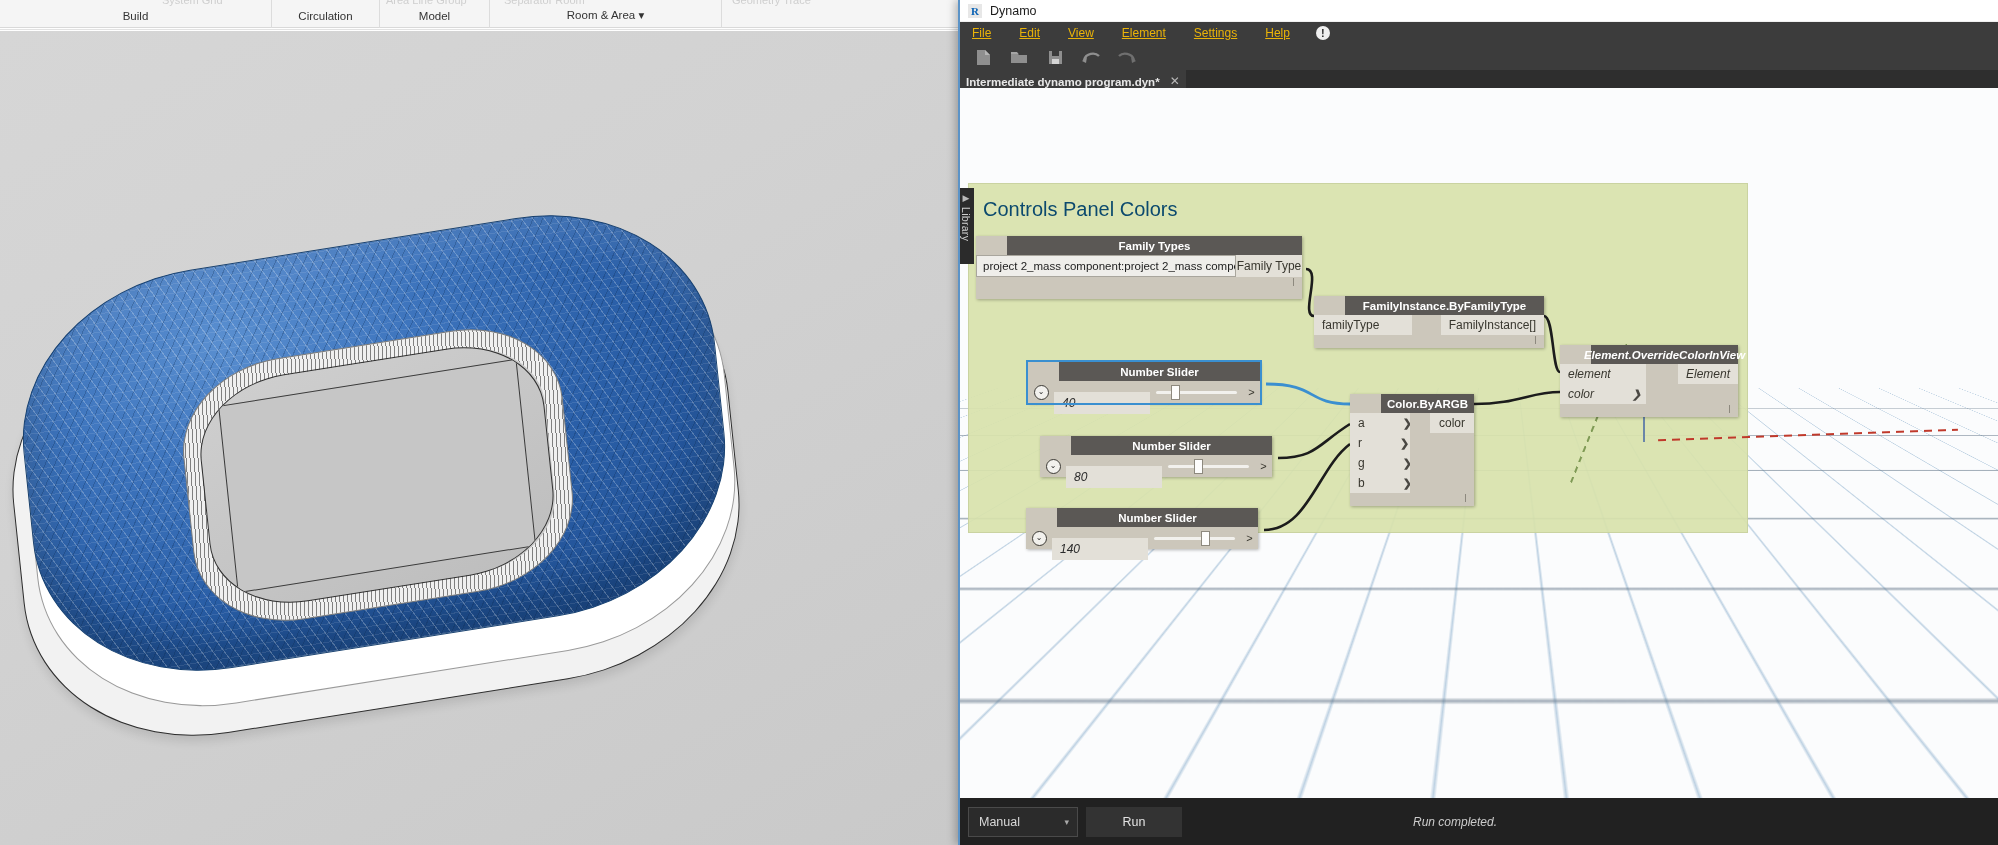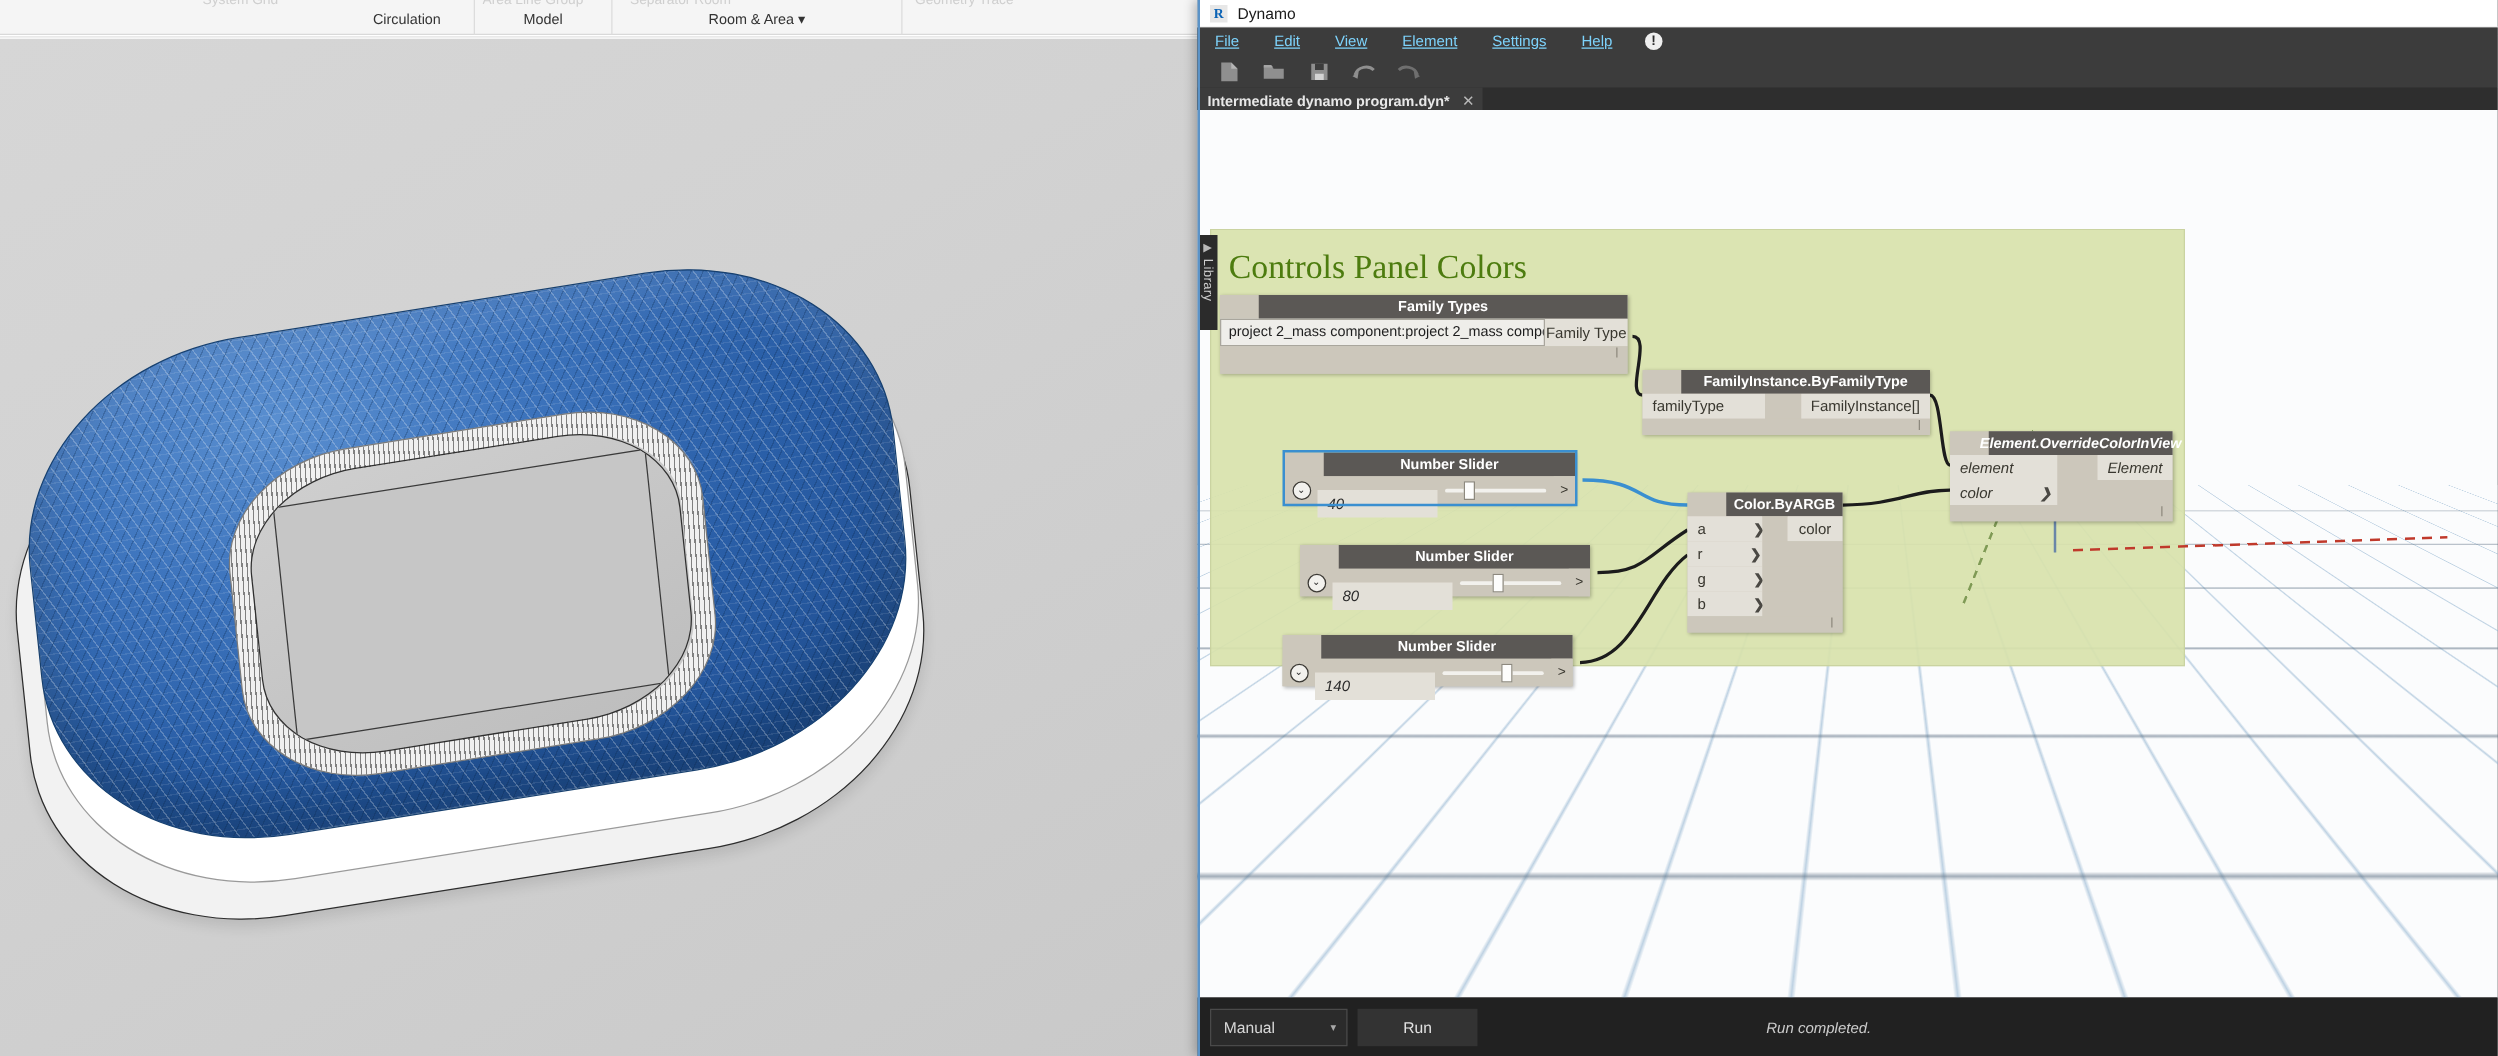--- a/index.html
+++ b/index.html
@@ -138,21 +138,21 @@
     display: flex; align-items: center; justify-content: center;
     font-family: "Liberation Serif", serif;
   }
   #dynamo-title-text { font-size: 12.5px; color: #1a1a1a; }
 
   #dynamo-menubar {
     position: absolute; left: 0; top: 22px; width: 1040px; height: 22px;
     background: #3c3c3c; display: flex; align-items: center;
   }
   .menu-item {
-    font-size: 12px; color: #7dd3fc; padding: 0 14px; cursor: default;
+    font-size: 12px; color: #eab308; padding: 0 14px; cursor: default;
     line-height: 22px;
   }
   .menu-item span.u { text-decoration: underline; }
   #menu-alert-icon {
     width: 14px; height: 14px; border-radius: 50%;
     background: #efefef; color: #2b2b2b; margin-left: 12px;
     font-size: 11px; font-weight: bold; display: flex;
     align-items: center; justify-content: center;
   }
 
@@ -198,22 +198,22 @@
   }
 
   
   #node-group {
     position: absolute; left: 10px; top: 95px; width: 780px; height: 350px;
     background: rgba(216,226,171,.92);
     border: 1px solid rgba(190,200,150,.6);
   }
   #node-group-title {
     position: absolute; left: 14px; top: 14px;
-    font-size: 27px; color: #4d7c0f; font-weight: normal;
-    font-family: Liberation Serif, serif;
+    font-size: 20px; color: #0c4a6e; font-weight: normal;
+    font-family: Liberation Sans, sans-serif;
   }
 
   
   .node {
     position: absolute;
     background: #ccc7bb;
     box-shadow: 1px 1px 3px rgba(0,0,0,.28);
     font-size: 12px;
   }
   .node.selected { outline: 2px solid #3a8fd0; outline-offset: 0; }
@@ -369,20 +369,24 @@
     position: absolute; left: 0; top: 0; width: 2px; height: 845px;
     background: #5b93c7; z-index: 30;
   }
 </style>
 </head>
 <body>
 
 <div id="revit-app">
 
   <div id="revit-ribbon">
+    <div class="ribbon-panel" style="left:0;width:272px;">
+      <div class="ribbon-ghost" style="left:60px;"></div>
+      <div class="ribbon-panel-label">Build</div>
+    </div>
     <div class="ribbon-panel" style="left:272px;width:108px;">
       <div class="ribbon-ghost" style="left:-110px;">System    Grid</div>
       <div class="ribbon-panel-label">Circulation</div>
     </div>
     <div class="ribbon-panel" style="left:380px;width:110px;">
       <div class="ribbon-ghost" style="left:6px;">Area    Line    Group</div>
       <div class="ribbon-panel-label">Model</div>
     </div>
     <div class="ribbon-panel" style="left:490px;width:232px;">
       <div class="ribbon-ghost" style="left:14px;">Separator    Room</div>

